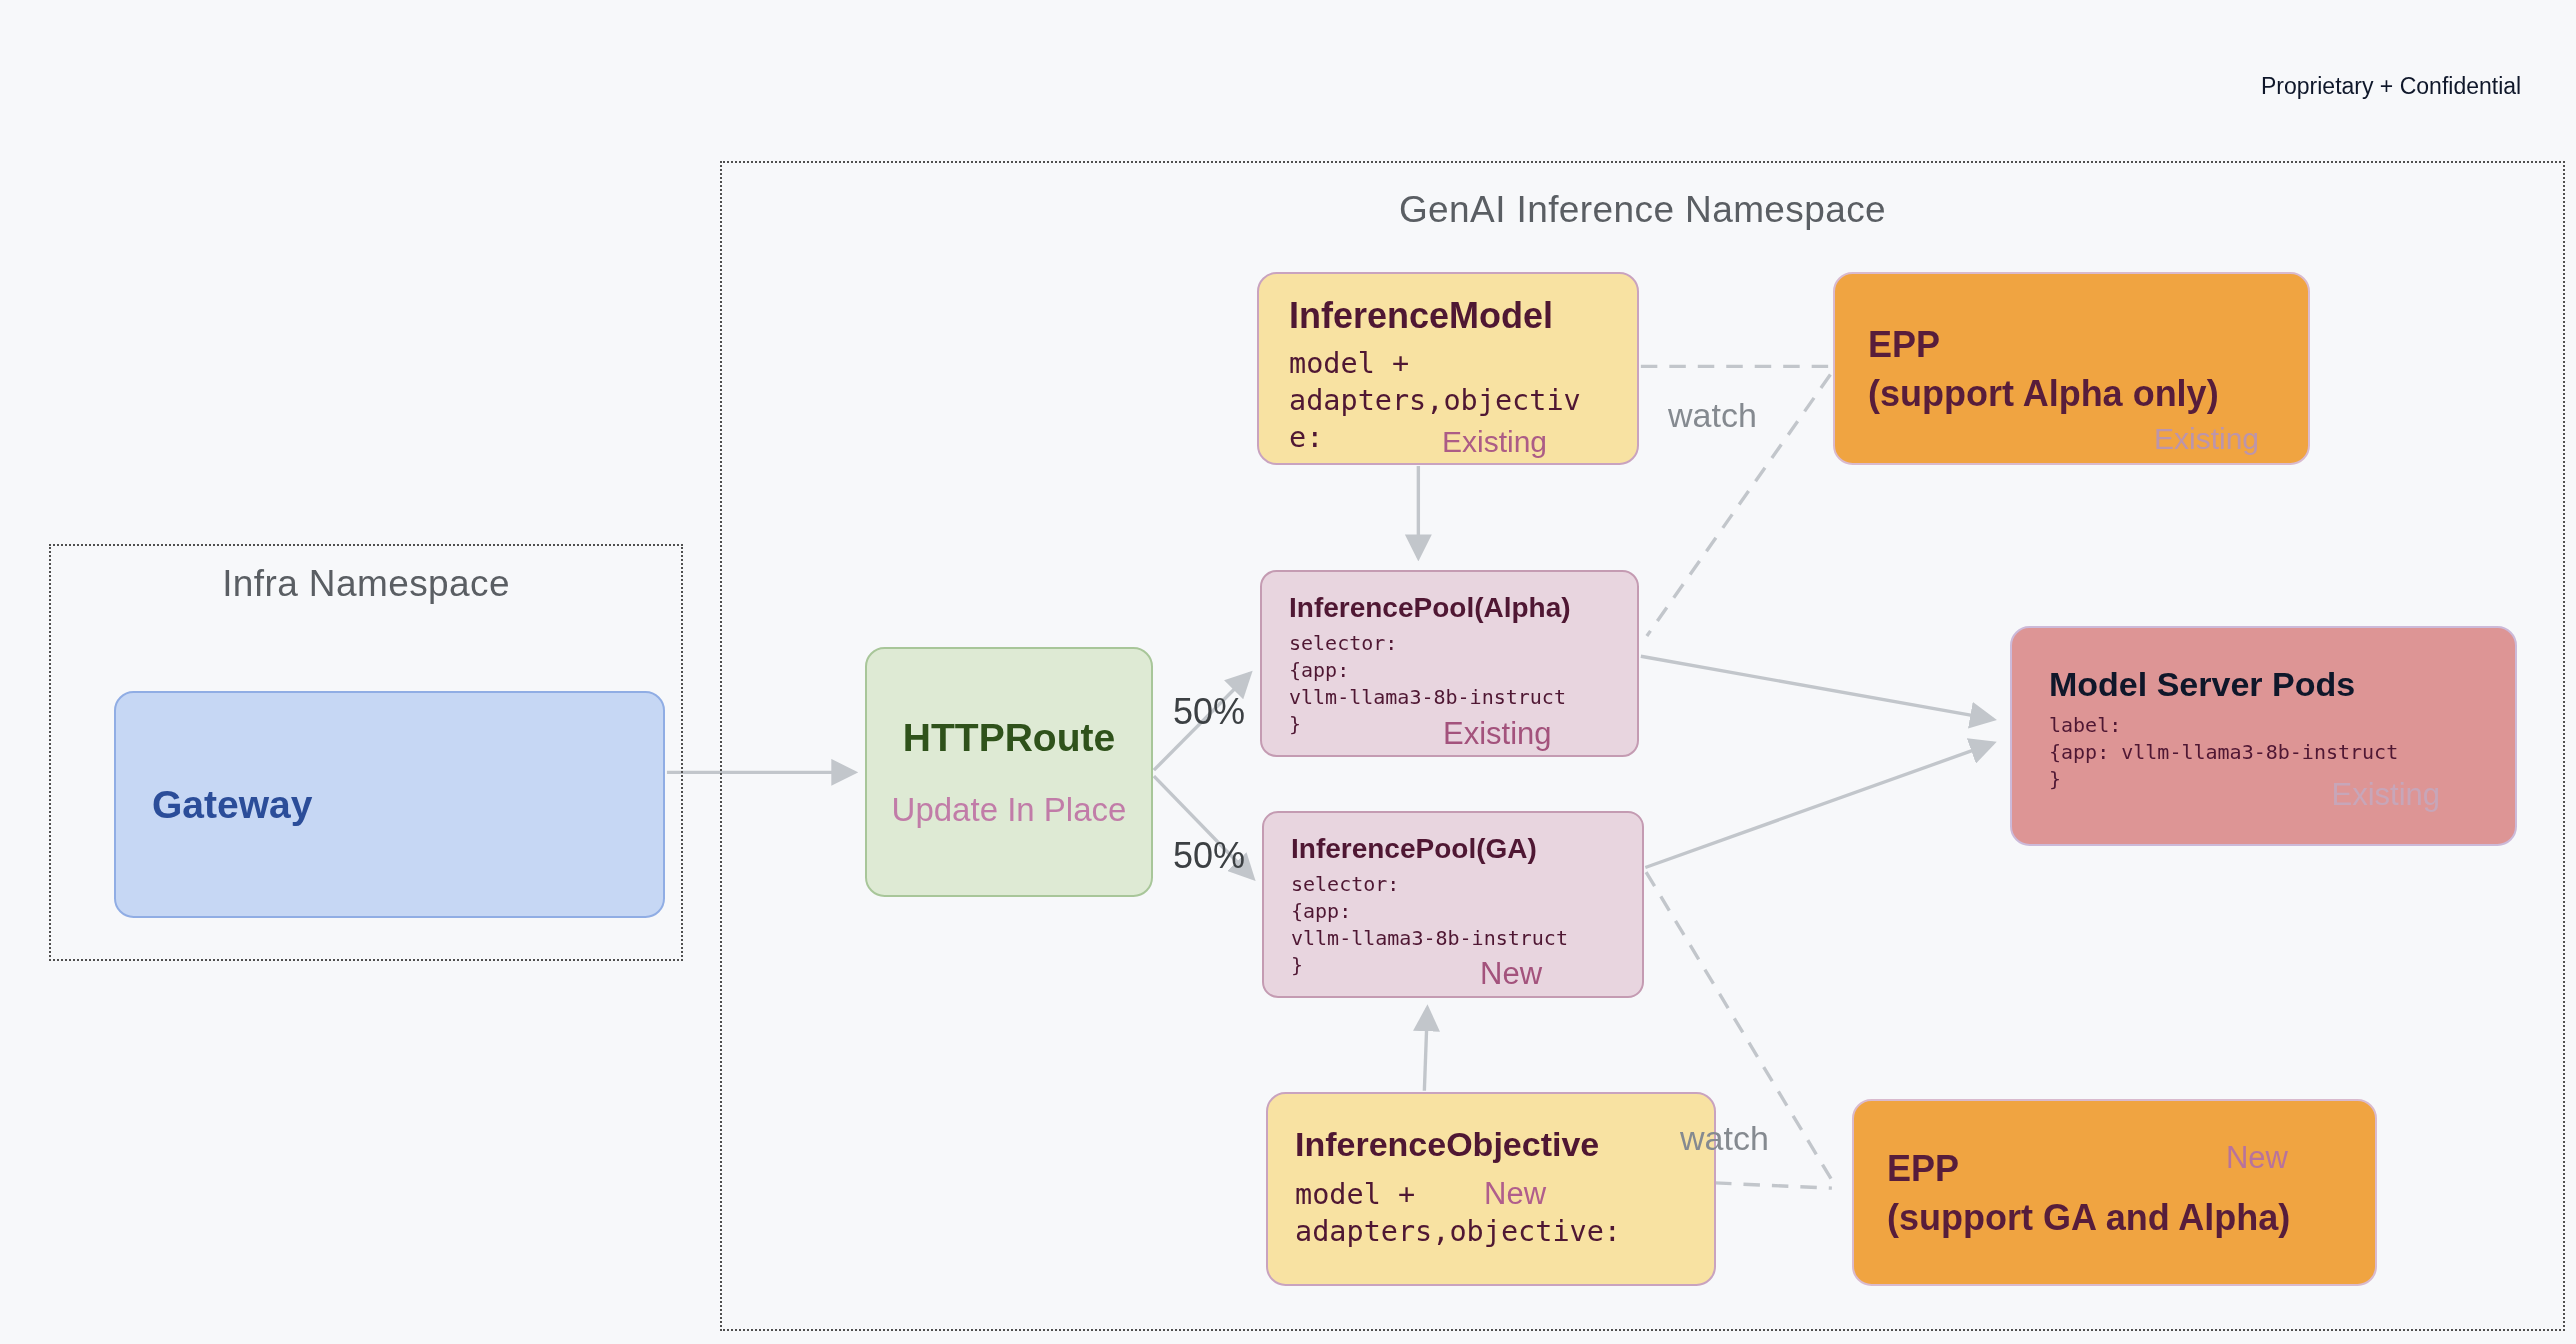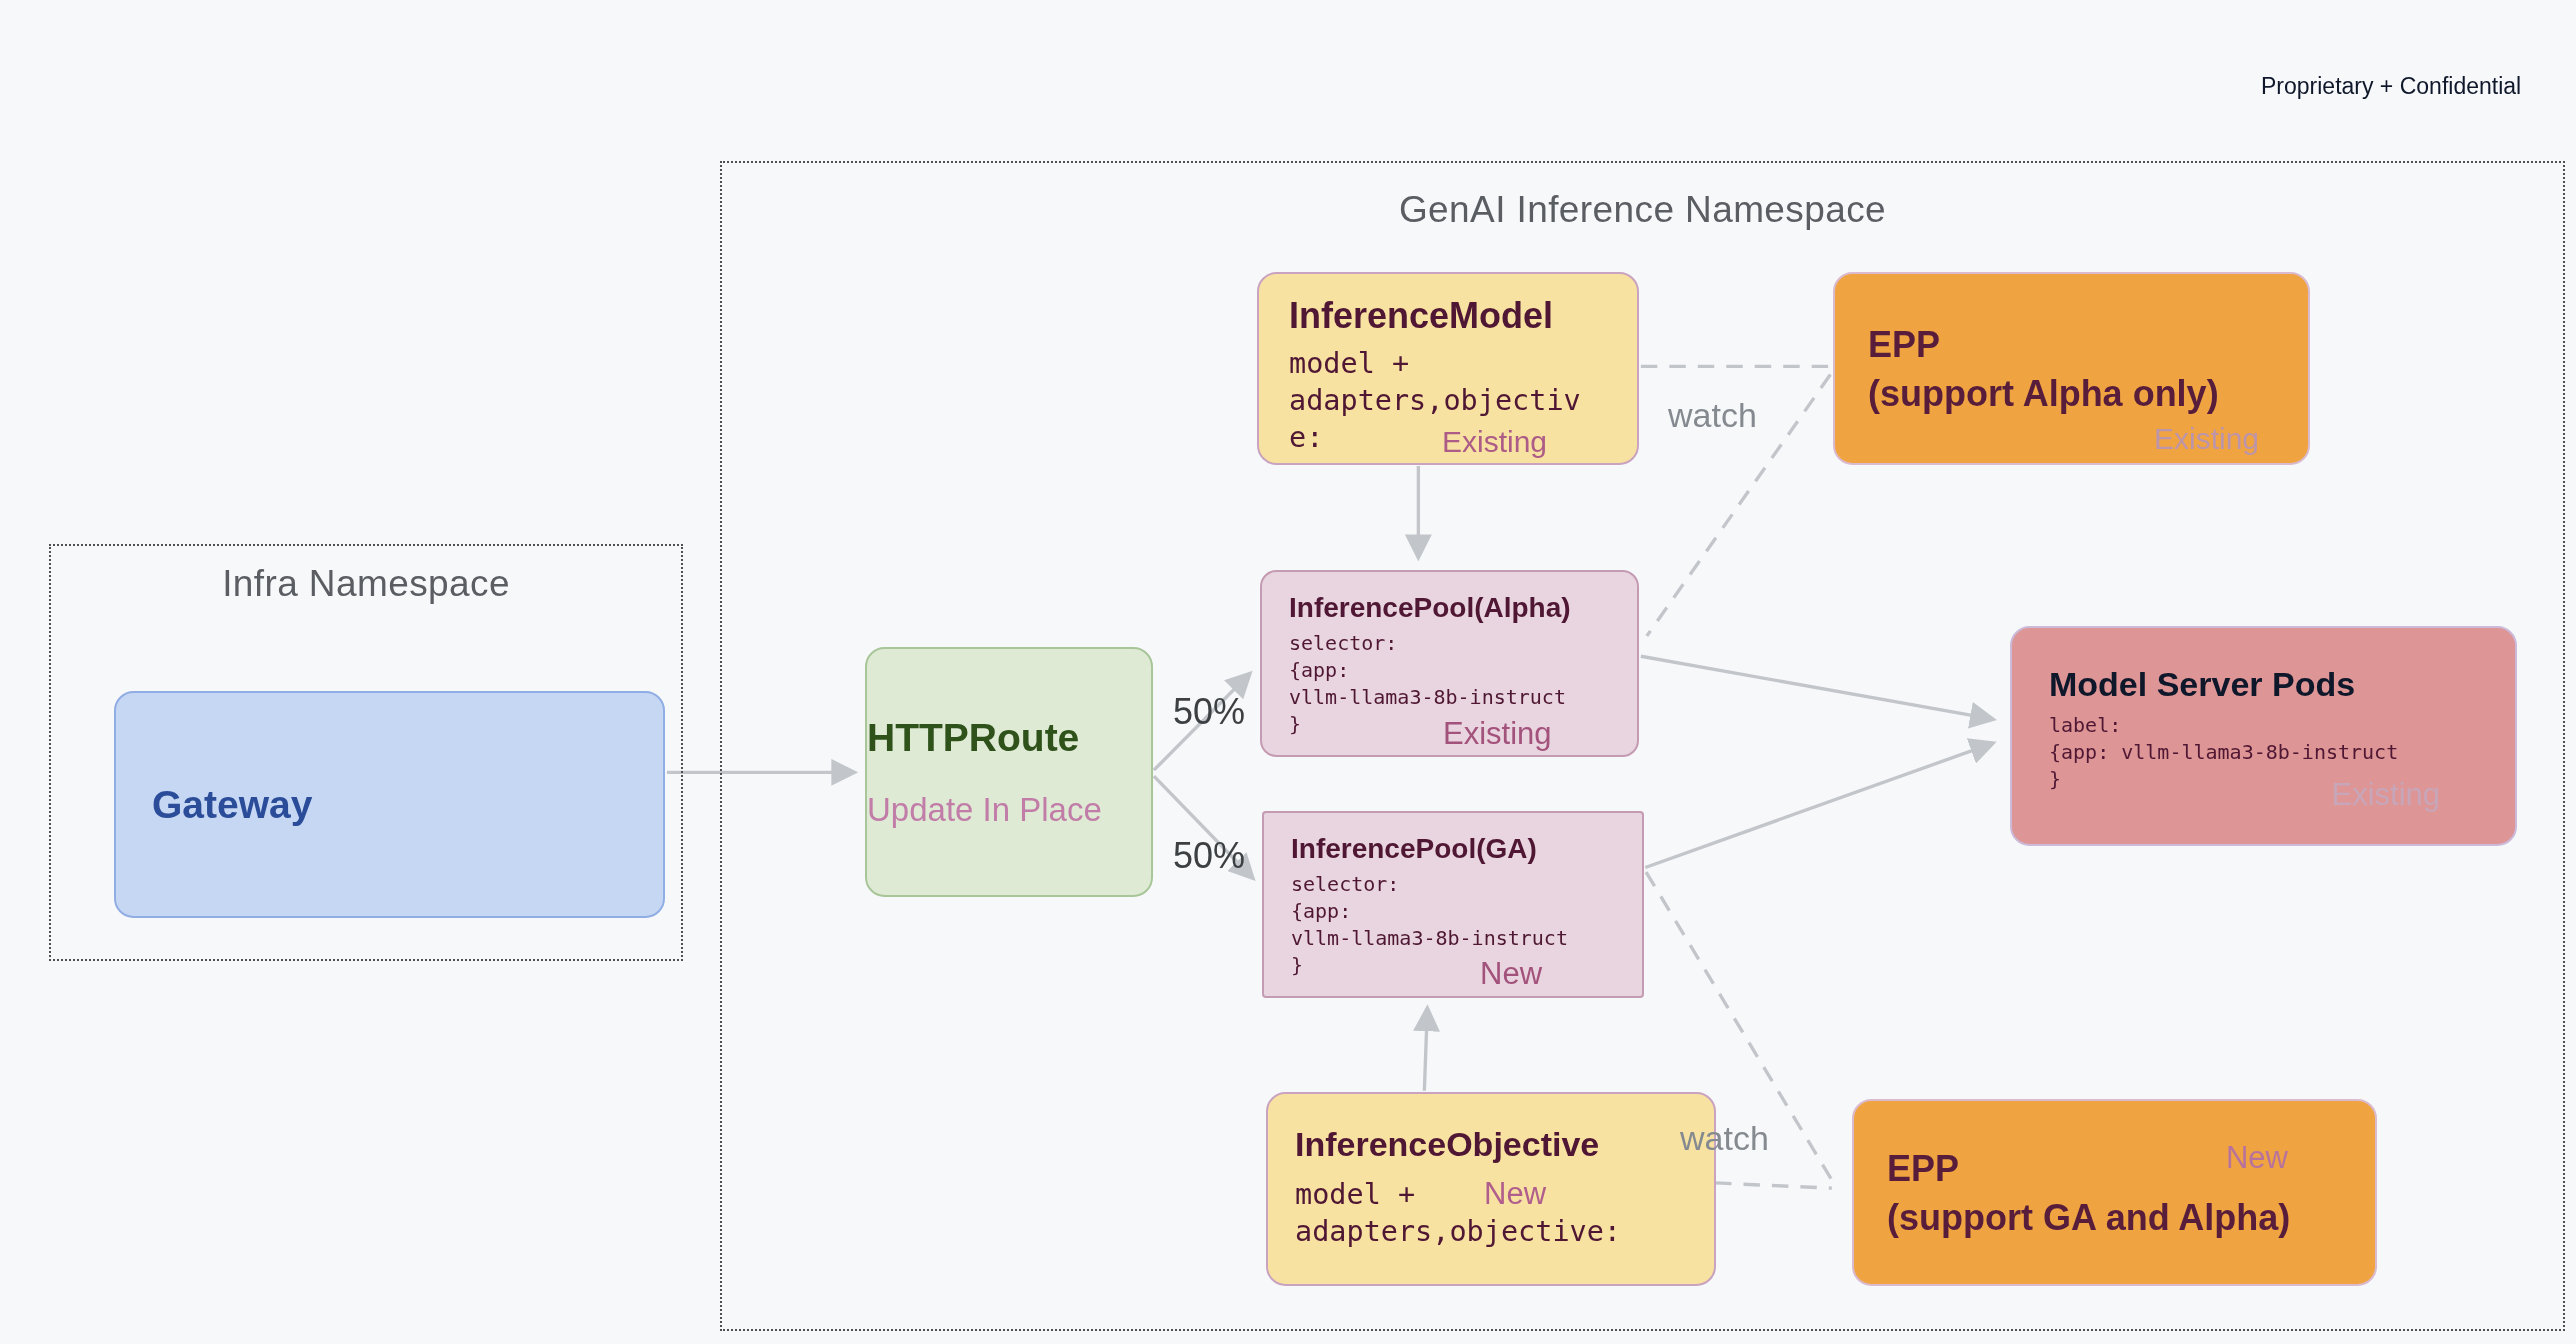--- a/index.html
+++ b/index.html
@@ -58,21 +58,21 @@
   </div>
 
   <div class="ns-box" style="left:720px;top:161px;width:1845px;height:1170px;">
     <div class="ns-title" style="top:25.5px;">GenAI Inference Namespace</div>
   </div>
 
   <div class="node blue" style="left:114px;top:659px;width:551px;height:227px;display:flex;align-items:center;margin-top:32px;">
     <span class="bold" style="color:#2B4D99;font-size:39px;padding-left:36px;">Gateway</span>
   </div>
 
-  <div class="node green" style="left:865px;top:647px;width:288px;height:250px;display:flex;flex-direction:column;justify-content:center;gap:31px;">
+  <div class="node green" style="left:865px;top:647px;width:288px;height:250px;display:flex;flex-direction:column;align-items:center;justify-content:center;gap:31px;">
     <span class="bold" style="color:#2F521B;font-size:39px;">HTTPRoute</span>
     <span style="color:#C17CA8;font-size:33px;">Update In Place</span>
   </div>
 
   <div class="node yellow" style="left:1257px;top:272px;width:382px;height:193px;padding:21px 0 0 30px;">
     <div class="bold t-maroon" style="font-size:36px;margin-bottom:7.5px;">InferenceModel</div>
     <div class="code" style="font-size:28.5px;line-height:37px;">model +
 adapters,objectiv
 e:</div>
     <span class="status" style="left:183px;bottom:4.5px;font-size:30px;">Existing</span>
@@ -86,21 +86,21 @@
 
   <div class="node pink" style="left:1260px;top:570px;width:379px;height:187px;padding:19.5px 0 0 27px;border-radius:16.5px;">
     <div class="bold t-maroon" style="font-size:28px;margin-bottom:6px;">InferencePool(Alpha)</div>
     <div class="code" style="font-size:20px;line-height:27px;">selector:
 {app:
 vllm-llama3-8b-instruct
 }</div>
     <span class="status" style="left:181px;bottom:3px;font-size:31px;color:#A3527C;">Existing</span>
   </div>
 
-  <div class="node pink" style="left:1262px;top:811px;width:382px;height:187px;padding:19.5px 0 0 27px;border-radius:4px;">
+  <div class="node pink" style="left:1262px;top:811px;width:382px;height:187px;padding:19.5px 0 0 27px;border-radius:16px;">
     <div class="bold t-maroon" style="font-size:28px;margin-bottom:6px;">InferencePool(GA)</div>
     <div class="code" style="font-size:20px;line-height:27px;">selector:
 {app:
 vllm-llama3-8b-instruct
 }</div>
     <span class="status" style="left:216px;bottom:4.5px;font-size:31px;color:#A3527C;">New</span>
   </div>
 
   <div class="node rose" style="left:2010px;top:626px;width:507px;height:220px;padding:37px 0 0 37px;">
     <div class="bold" style="color:#0f172a;font-size:34px;margin-bottom:7.5px;">Model Server Pods</div>

